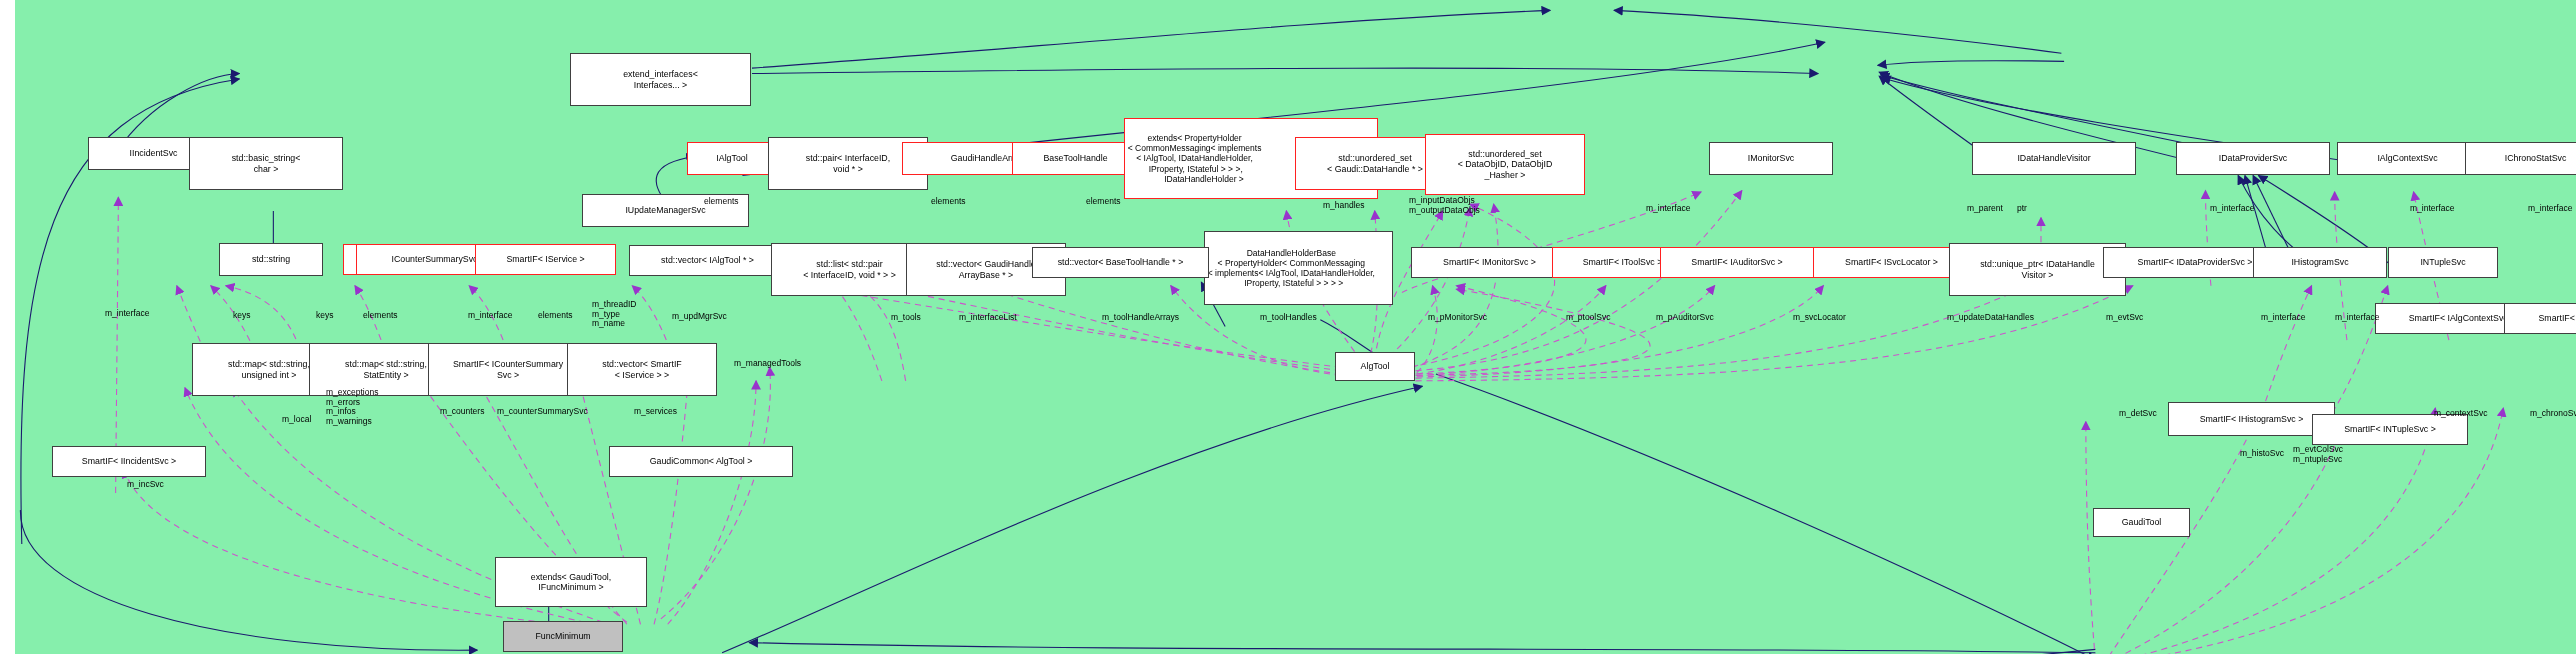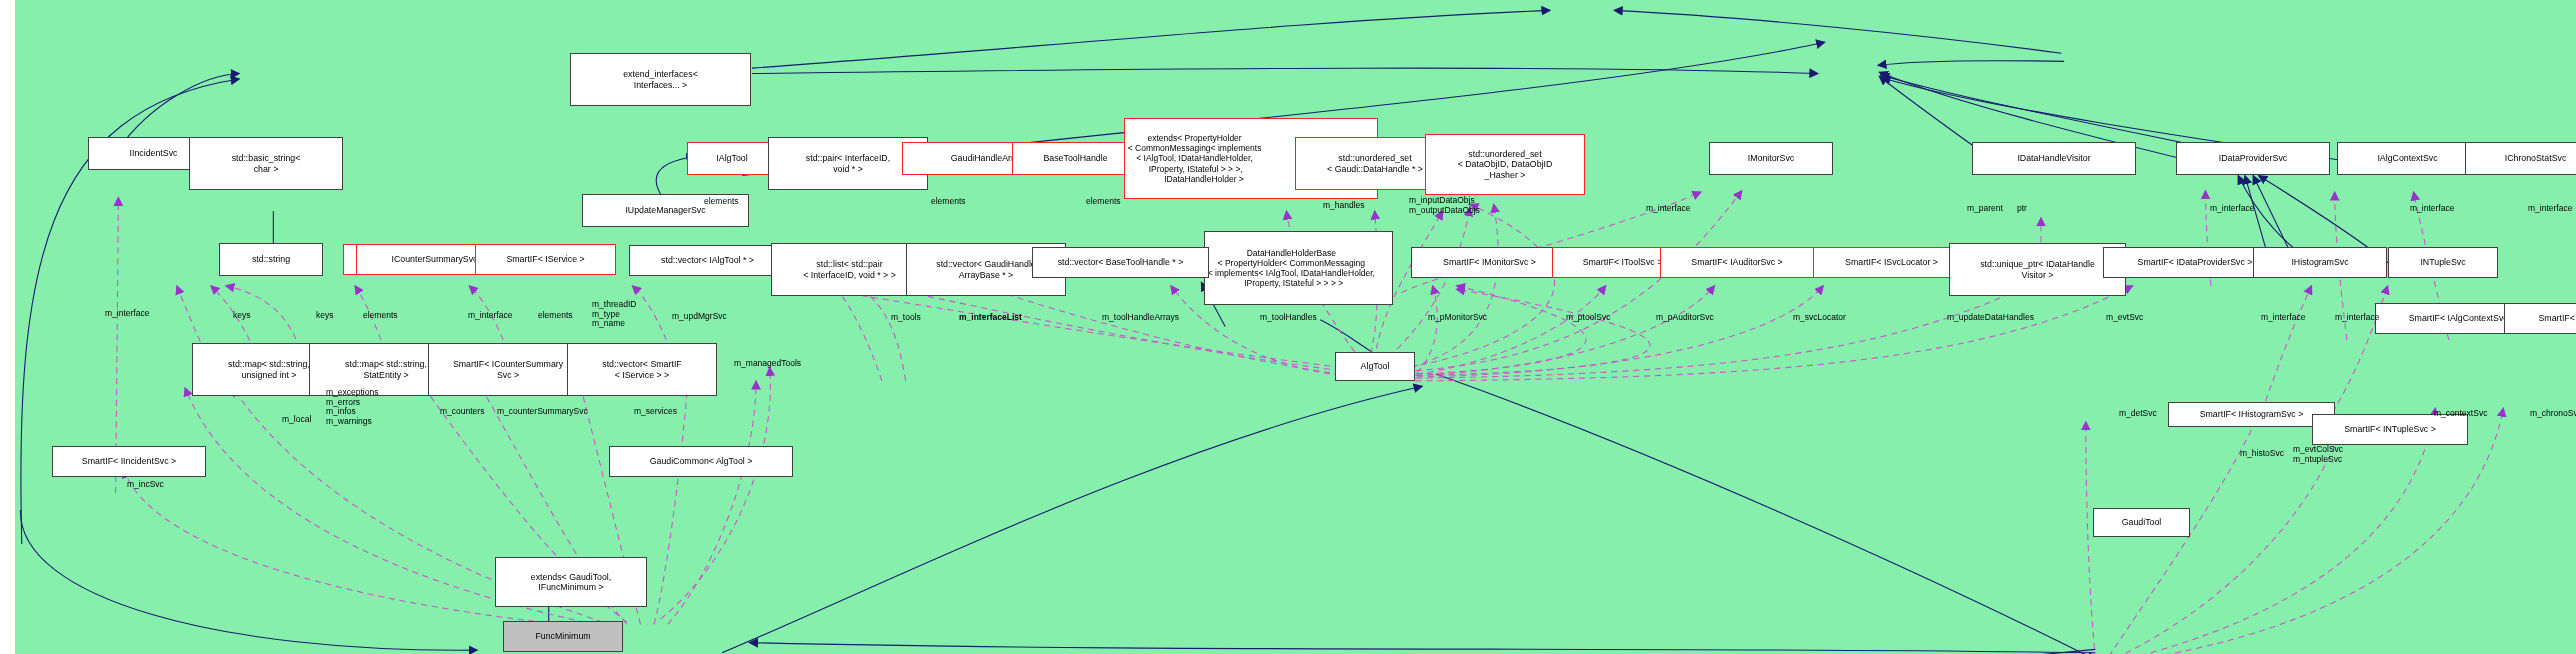--- a/index.html
+++ b/index.html
@@ -232,21 +232,21 @@
       <div class="node " style="left: 177px; top: 343px; width: 154px; height: 53px; font-size: 8.8px;">std::map&lt; std::string,
 unsigned int &gt;</div>
       <div class="node " style="left: 294px; top: 343px; width: 154px; height: 53px; font-size: 8.8px;">std::map&lt; std::string,
 StatEntity &gt;</div>
       <div class="node " style="left: 413px; top: 343px; width: 160px; height: 53px; font-size: 8.8px;">SmartIF&lt; ICounterSummary
 Svc &gt;</div>
       <div class="node " style="left: 552px; top: 343px; width: 150px; height: 53px; font-size: 8.8px;">std::vector&lt; SmartIF
 &lt; IService &gt; &gt;</div>
       <div class="node " style="left: 1320px; top: 352px; width: 80px; height: 29px; font-size: 8.8px;">AlgTool</div>
       <div class="node " style="left: 37px; top: 446px; width: 154px; height: 31px; font-size: 8.8px;">SmartIF&lt; IIncidentSvc &gt;</div>
-      <div class="node " style="left: 2153px; top: 402px; width: 167px; height: 25px; font-size: 8.8px;">SmartIF&lt; IHistogramSvc &gt;</div>
+      <div class="node " style="left: 2153px; top: 402px; width: 167px; height: 34px; font-size: 8.8px;">SmartIF&lt; IHistogramSvc &gt;</div>
       <div class="node " style="left: 2297px; top: 414px; width: 156px; height: 31px; font-size: 8.8px;">SmartIF&lt; INTupleSvc &gt;</div>
       <div class="node " style="left: 594px; top: 446px; width: 184px; height: 31px; font-size: 8.8px;">GaudiCommon&lt; AlgTool &gt;</div>
       <div class="node " style="left: 2078px; top: 508px; width: 97px; height: 29px; font-size: 8.8px;">GaudiTool</div>
       <div class="node " style="left: 480px; top: 557px; width: 152px; height: 50px; font-size: 8.8px;">extends&lt; GaudiTool,
 IFuncMinimum &gt;</div>
       <div class="node gray" style="left: 488px; top: 621px; width: 120px; height: 31px; font-size: 8.8px;">FuncMinimum</div>
     </div>
 
   <div id="labels">
       <div class="elabel" style="left: 689px; top: 197px;">elements</div>
@@ -265,21 +265,21 @@
       <div class="elabel" style="left: 218px; top: 311px;">keys</div>
       <div class="elabel" style="left: 301px; top: 311px;">keys</div>
       <div class="elabel" style="left: 348px; top: 311px;">elements</div>
       <div class="elabel" style="left: 453px; top: 311px;">m_interface</div>
       <div class="elabel" style="left: 523px; top: 311px;">elements</div>
       <div class="elabel" style="left: 577px; top: 300px;">m_threadID
 m_type
 m_name</div>
       <div class="elabel" style="left: 657px; top: 312px;">m_updMgrSvc</div>
       <div class="elabel" style="left: 876px; top: 313px;">m_tools</div>
-      <div class="elabel" style="left: 944px; top: 313px; font-weight: bold;">m_interfaceList</div>
+      <div class="elabel" style="left: 944px; top: 313px;">m_interfaceList</div>
       <div class="elabel" style="left: 1087px; top: 313px;">m_toolHandleArrays</div>
       <div class="elabel" style="left: 1245px; top: 313px;">m_toolHandles</div>
       <div class="elabel" style="left: 1413px; top: 313px;">m_pMonitorSvc</div>
       <div class="elabel" style="left: 1551px; top: 313px;">m_ptoolSvc</div>
       <div class="elabel" style="left: 1641px; top: 313px;">m_pAuditorSvc</div>
       <div class="elabel" style="left: 1778px; top: 313px;">m_svcLocator</div>
       <div class="elabel" style="left: 1932px; top: 313px;">m_updateDataHandles</div>
       <div class="elabel" style="left: 2091px; top: 313px;">m_evtSvc</div>
       <div class="elabel" style="left: 2246px; top: 313px;">m_interface</div>
       <div class="elabel" style="left: 2320px; top: 313px;">m_interface</div>

